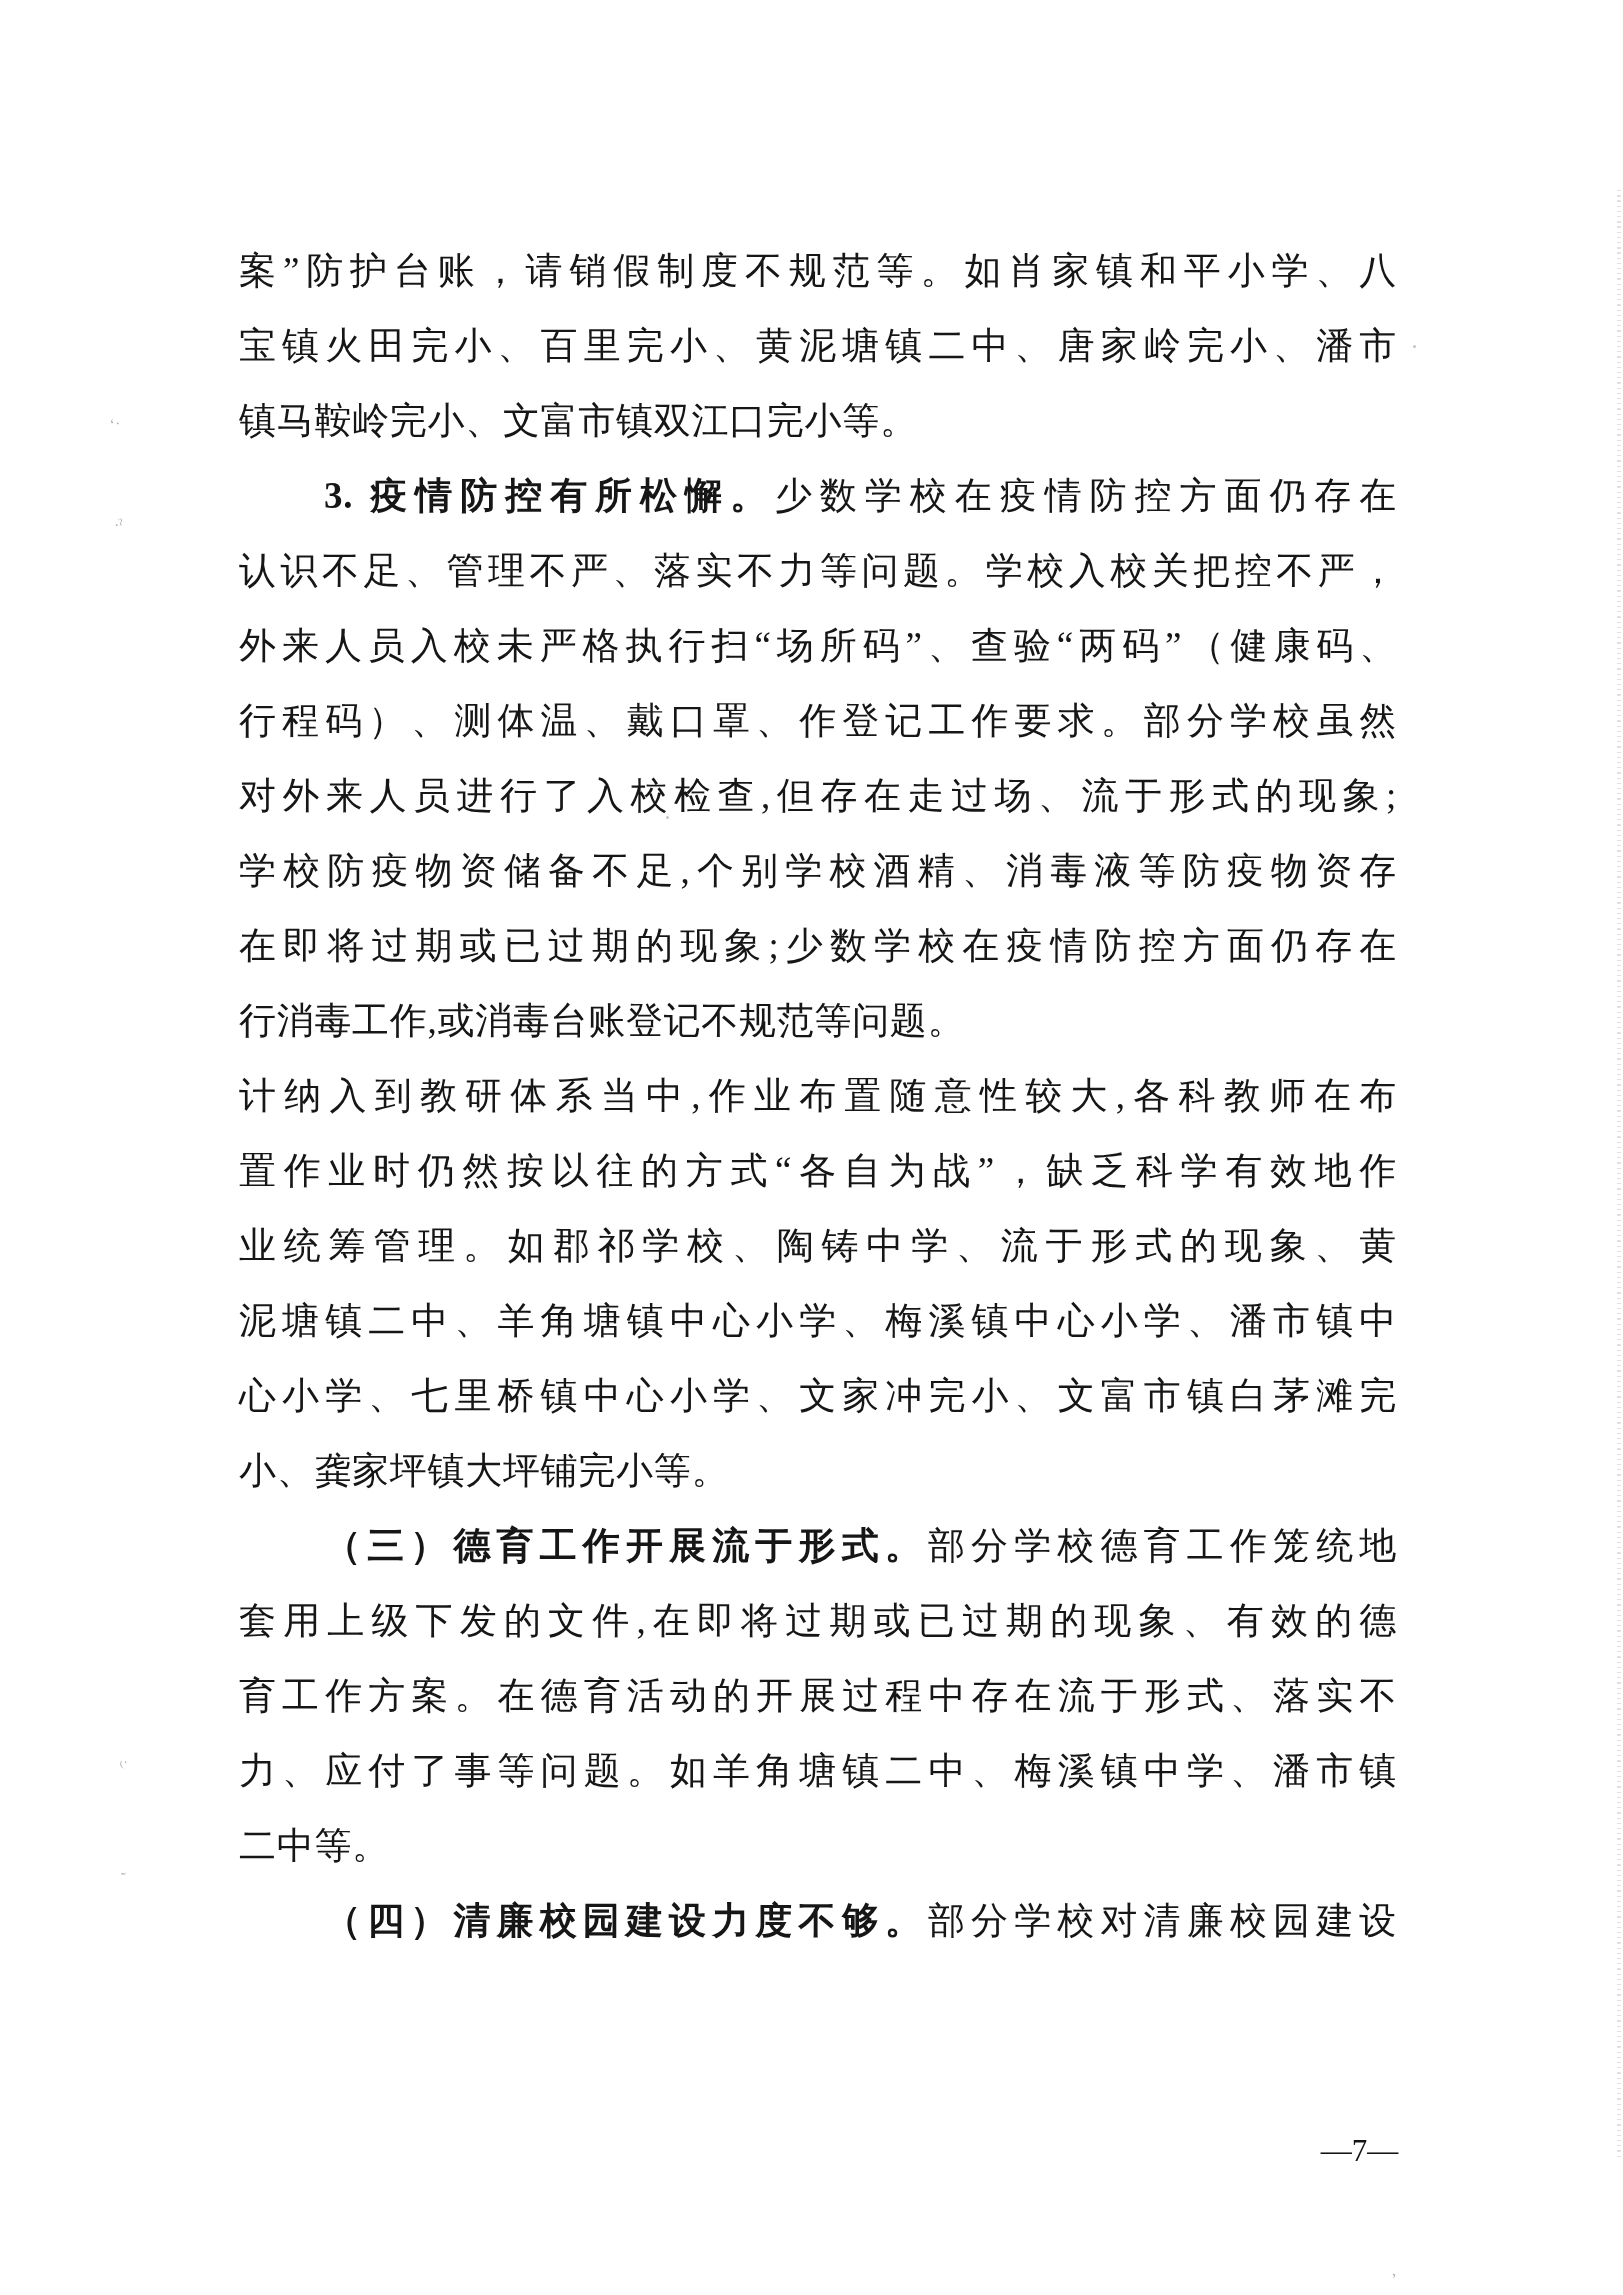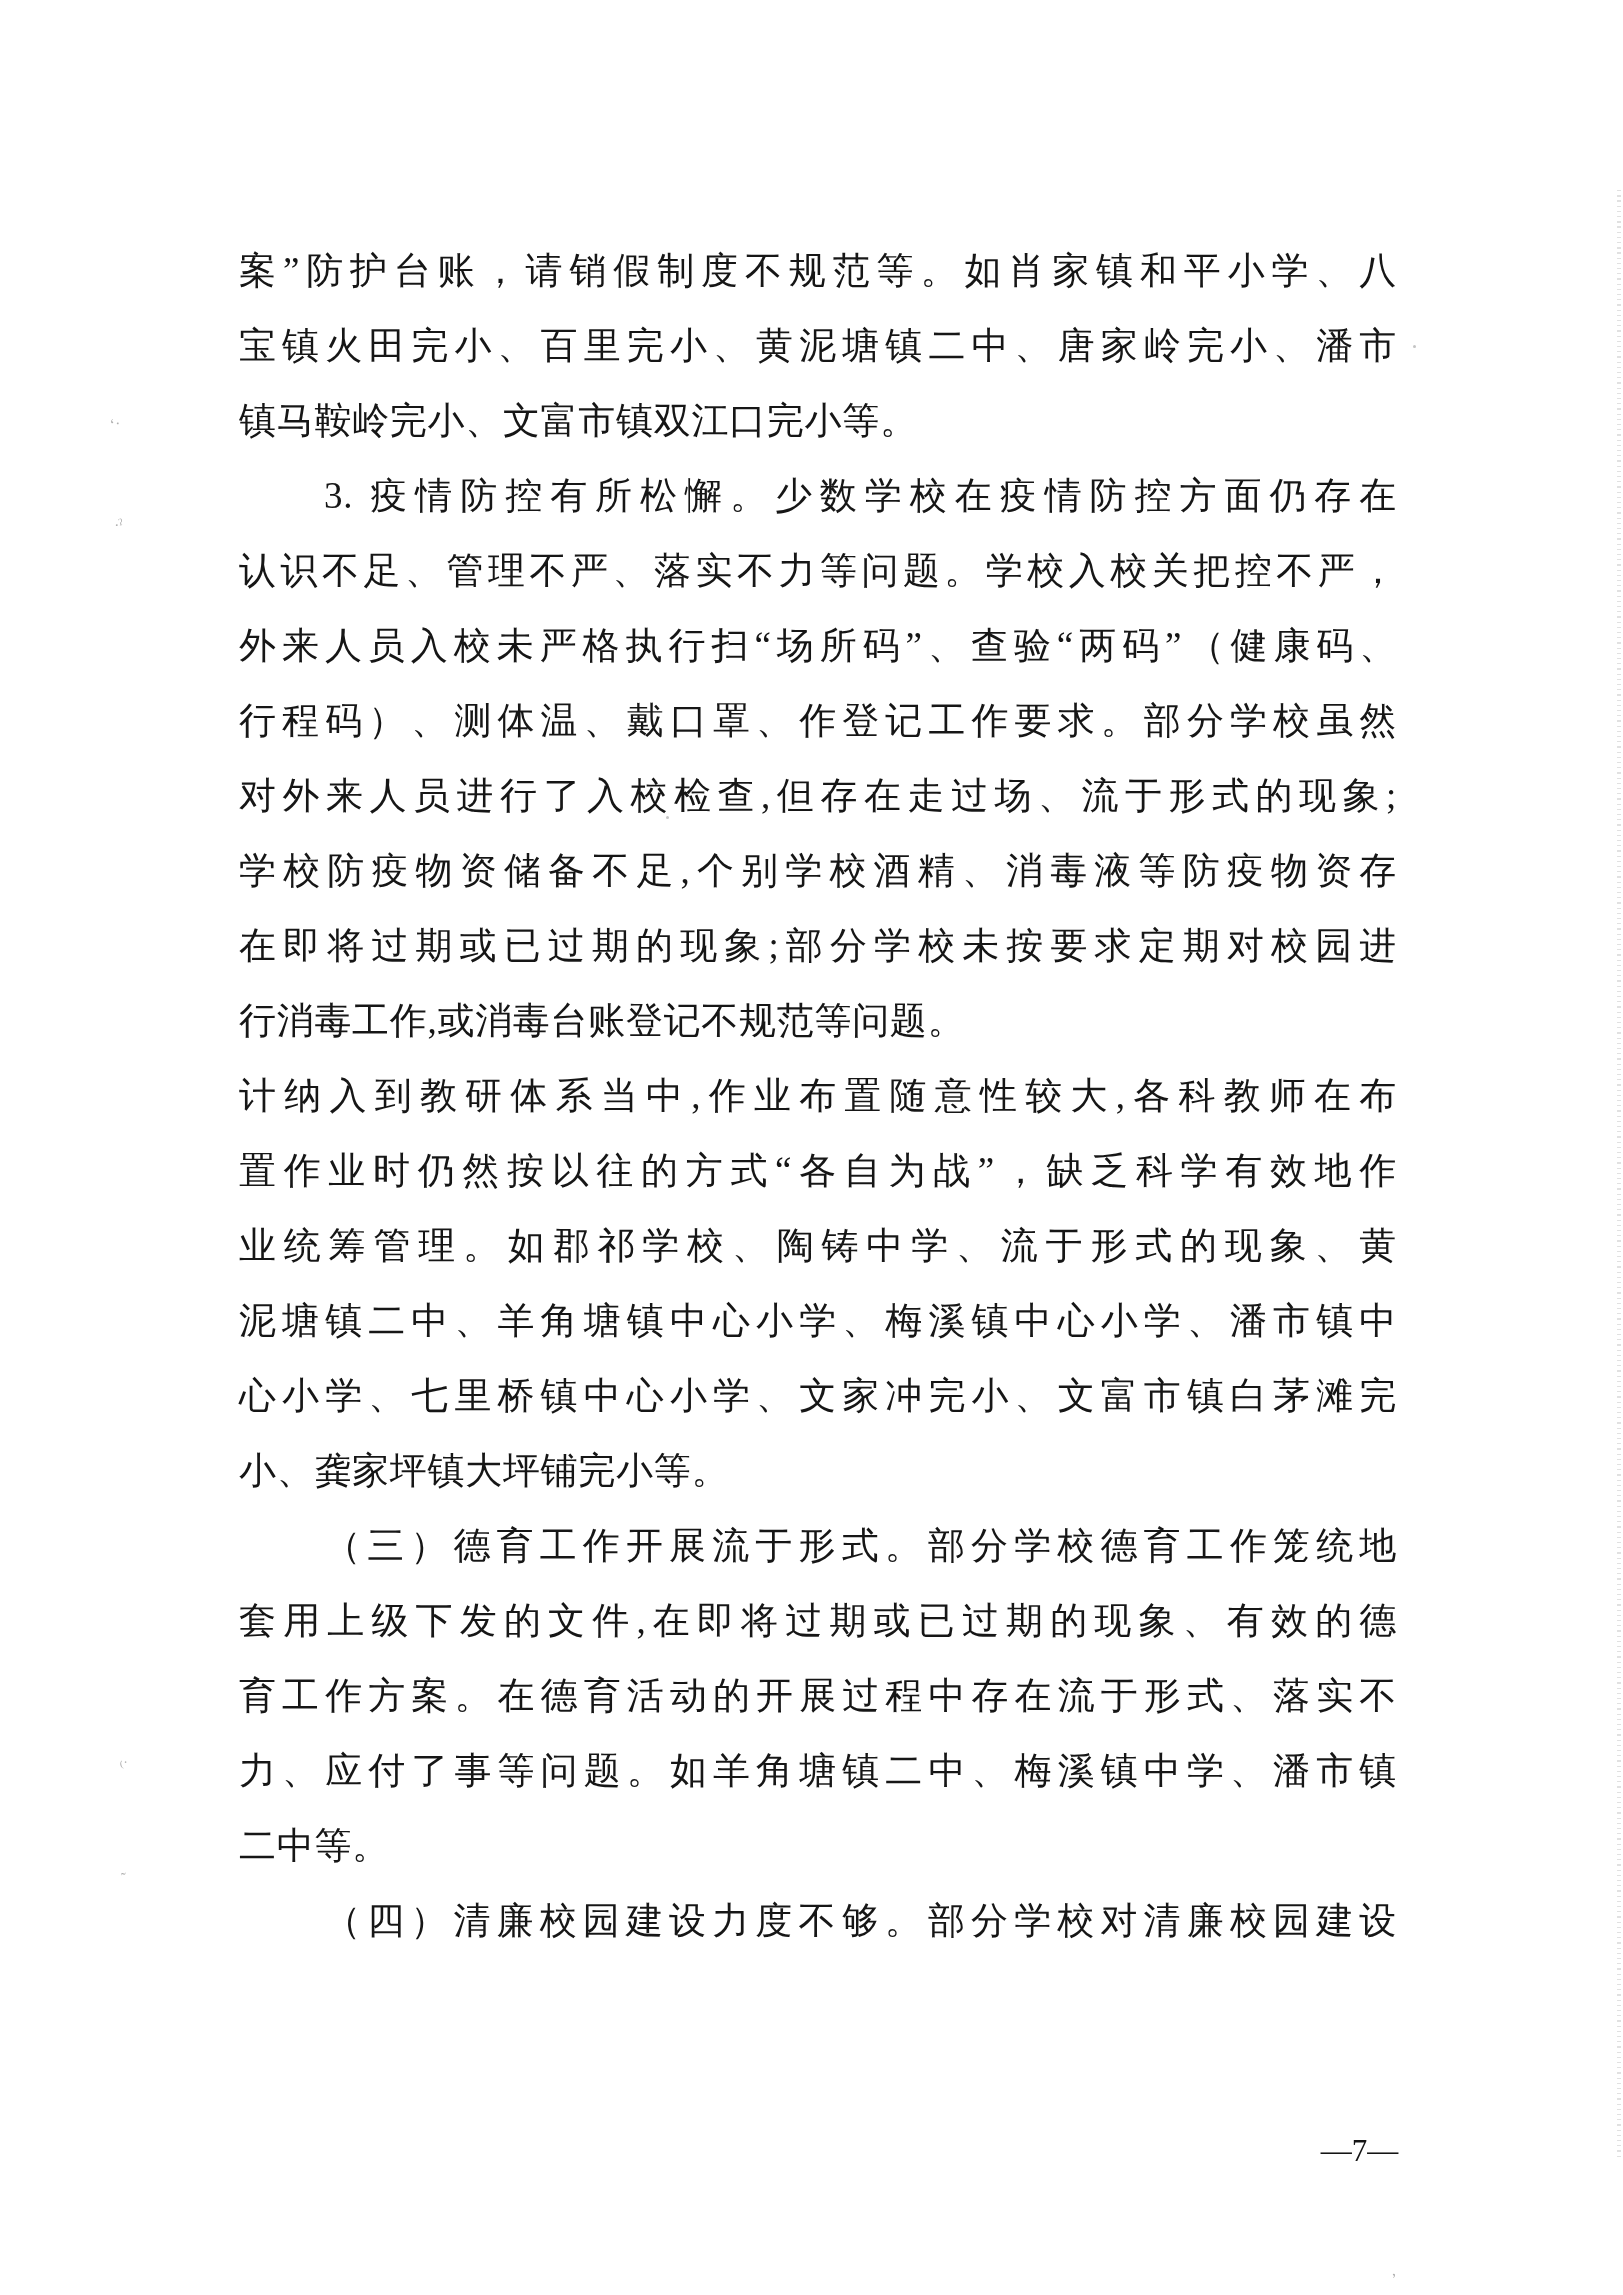--- a/index.html
+++ b/index.html
@@ -27,21 +27,21 @@
     overflow: visible;
   }
   .line.justify {
     text-align: justify;
     text-align-last: justify;
   }
   .line.indent {
     padding-left: 85px;
   }
   .seg { font-weight: normal; }
-  .seg.bold { font-weight: normal; }
+  .seg.bold { font-weight: bold; }
   .page-number {
     position: absolute;
     top: 2131px;
     left: 1317px;
     width: 85px;
     height: 39px;
     line-height: 39px;
     font-size: 31px;
     text-align: center;
     letter-spacing: 0px;
@@ -87,21 +87,21 @@
   <div class="text-block" id="text-block">
       <div class="line justify"><span class="seg">案”防护台账，请销假制度不规范等。如肖家镇和平小学、八</span></div>
       <div class="line justify"><span class="seg">宝镇火田完小、百里完小、黄泥塘镇二中、唐家岭完小、潘市</span></div>
       <div class="line"><span class="seg">镇马鞍岭完小、文富市镇双江口完小等。</span></div>
       <div class="line justify indent"><span class="seg bold">3. 疫情防控有所松懈。</span><span class="seg">少数学校在疫情防控方面仍存在</span></div>
       <div class="line justify"><span class="seg">认识不足、管理不严、落实不力等问题。学校入校关把控不严，</span></div>
       <div class="line justify"><span class="seg">外来人员入校未严格执行扫“场所码”、查验“两码”（健康码、</span></div>
       <div class="line justify"><span class="seg">行程码）、测体温、戴口罩、作登记工作要求。部分学校虽然</span></div>
       <div class="line justify"><span class="seg">对外来人员进行了入校检查,但存在走过场、流于形式的现象;</span></div>
       <div class="line justify"><span class="seg">学校防疫物资储备不足,个别学校酒精、消毒液等防疫物资存</span></div>
-      <div class="line justify"><span class="seg">在即将过期或已过期的现象;部分学校未按要求定期对校园进</span></div>
+      <div class="line justify"><span class="seg">在即将过期或已过期的现象;少数学校在疫情防控方面仍存在</span></div>
       <div class="line"><span class="seg">行消毒工作,或消毒台账登记不规范等问题。</span></div>
       <div class="line justify"><span class="seg">计纳入到教研体系当中,作业布置随意性较大,各科教师在布</span></div>
       <div class="line justify"><span class="seg">置作业时仍然按以往的方式“各自为战”，缺乏科学有效地作</span></div>
       <div class="line justify"><span class="seg">业统筹管理。如郡祁学校、陶铸中学、流于形式的现象、黄</span></div>
       <div class="line justify"><span class="seg">泥塘镇二中、羊角塘镇中心小学、梅溪镇中心小学、潘市镇中</span></div>
       <div class="line justify"><span class="seg">心小学、七里桥镇中心小学、文家冲完小、文富市镇白茅滩完</span></div>
       <div class="line"><span class="seg">小、龚家坪镇大坪铺完小等。</span></div>
       <div class="line justify indent"><span class="seg bold">（三）德育工作开展流于形式。</span><span class="seg">部分学校德育工作笼统地</span></div>
       <div class="line justify"><span class="seg">套用上级下发的文件,在即将过期或已过期的现象、有效的德</span></div>
       <div class="line justify"><span class="seg">育工作方案。在德育活动的开展过程中存在流于形式、落实不</span></div>

